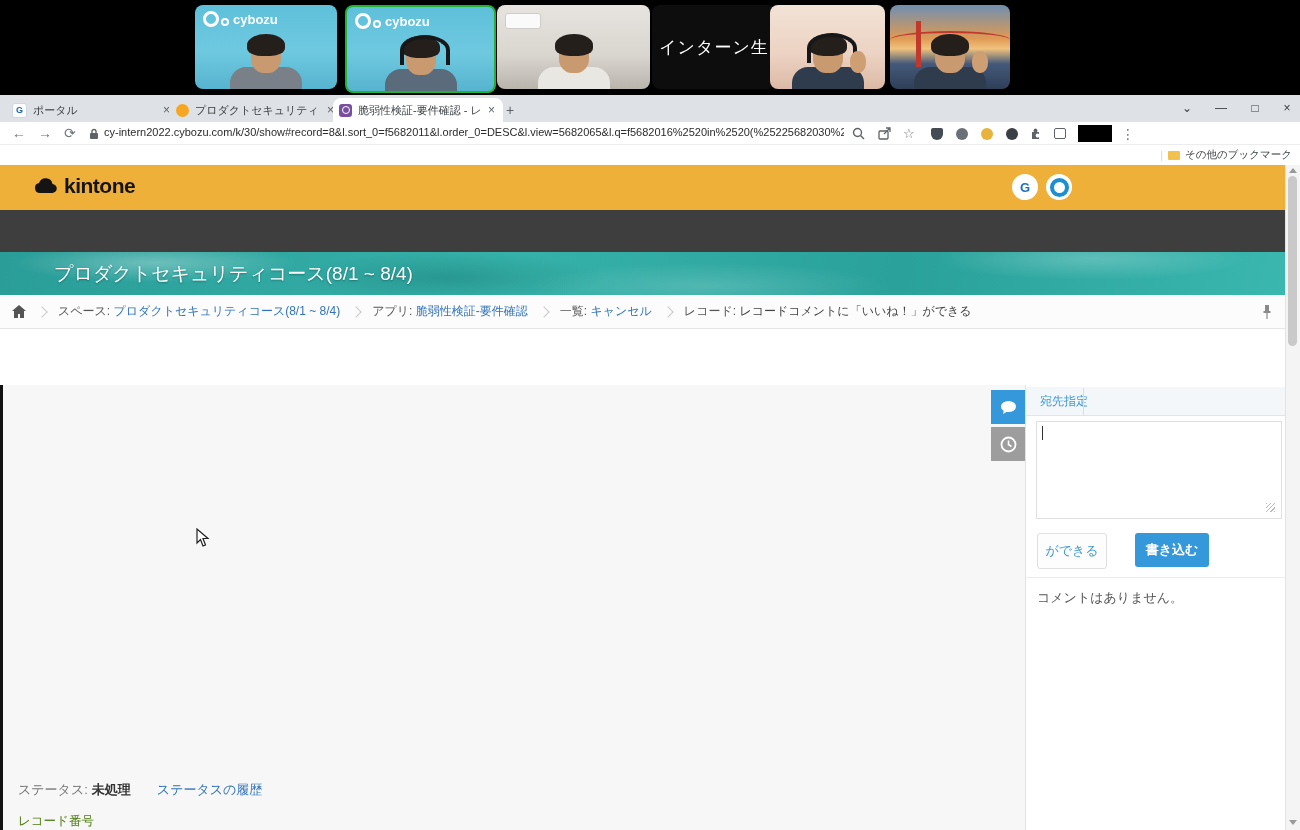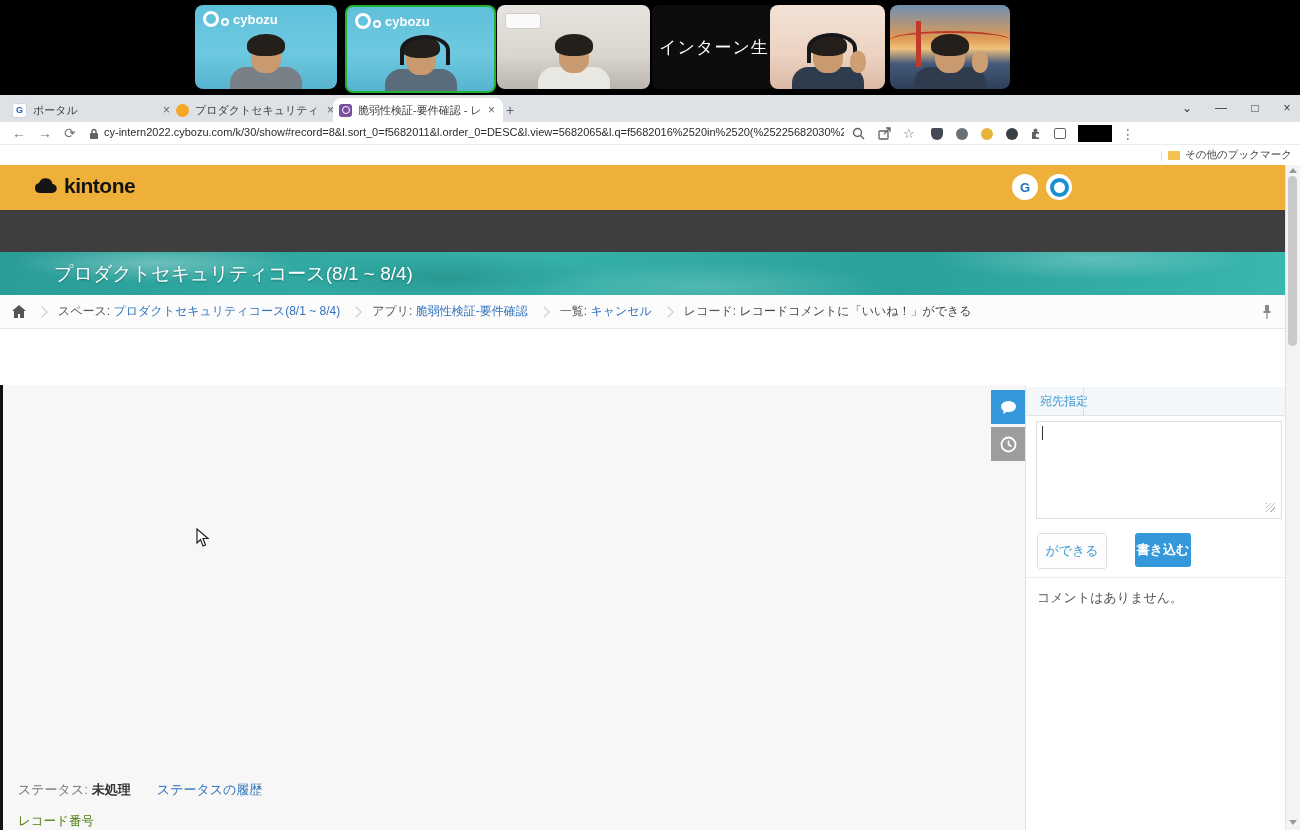--- a/index.html
+++ b/index.html
@@ -114,21 +114,21 @@
   #tabhistory{top:427px;background:#9d9d9d;}
   #recipbar{position:absolute;left:1026px;top:387px;width:259px;height:29px;background:#f3f7fa;border-bottom:1px solid #dde6eb;}
   #reciplink{position:absolute;left:1040px;top:393px;font-size:12px;color:#3b99d4;text-align:center;}
   #recipdiv{position:absolute;left:1083px;top:388px;height:27px;border-right:1px solid #d5dee3;}
   #ctext{position:absolute;left:1036px;top:421px;width:240px;height:92px;background:#fff;border:1px solid #e0e0e0;resize:none;font-family:inherit;}
   #caret{position:absolute;left:1042px;top:426px;width:1px;height:14px;background:#333;}
   #resizeh{position:absolute;left:1266px;top:503px;width:9px;height:9px;
     background:repeating-linear-gradient(135deg,#bbb 0 1px,transparent 1px 3px);}
   #cancelbtn{position:absolute;left:1037px;top:533px;width:68px;height:34px;background:#fdfdfd;border:1px solid #e0e0e0;
     border-radius:3px;color:#3b99d4;font-size:13px;display:flex;align-items:center;justify-content:center;}
-  #submitbtn{position:absolute;left:1135px;top:533px;width:56px;height:34px;background:#3498db;border-radius:3px;
+  #submitbtn{position:absolute;left:1135px;top:533px;width:74px;height:34px;background:#3498db;border-radius:3px;
     color:#fff;font-size:13px;font-weight:bold;display:flex;align-items:center;justify-content:center;}
   #cdivider{position:absolute;left:1026px;top:577px;width:259px;height:1px;background:#ededed;}
   #cempty{position:absolute;left:1037px;top:589px;font-size:13px;color:#555;}
 
   
   #sbar{left:1285px;top:165px;width:15px;height:665px;background:#f4f4f4;border-left:1px solid #e3e3e3;}
   #sthumb{position:absolute;left:1288px;top:176px;width:9px;height:170px;background:#c9c9c9;border-radius:5px;}
   .sarrow{position:absolute;left:1289px;width:0;height:0;border-left:4px solid transparent;border-right:4px solid transparent;}
   #sup{top:168px;border-bottom:5px solid #9a9a9a;}
   #sdn{top:820px;border-top:5px solid #9a9a9a;}

